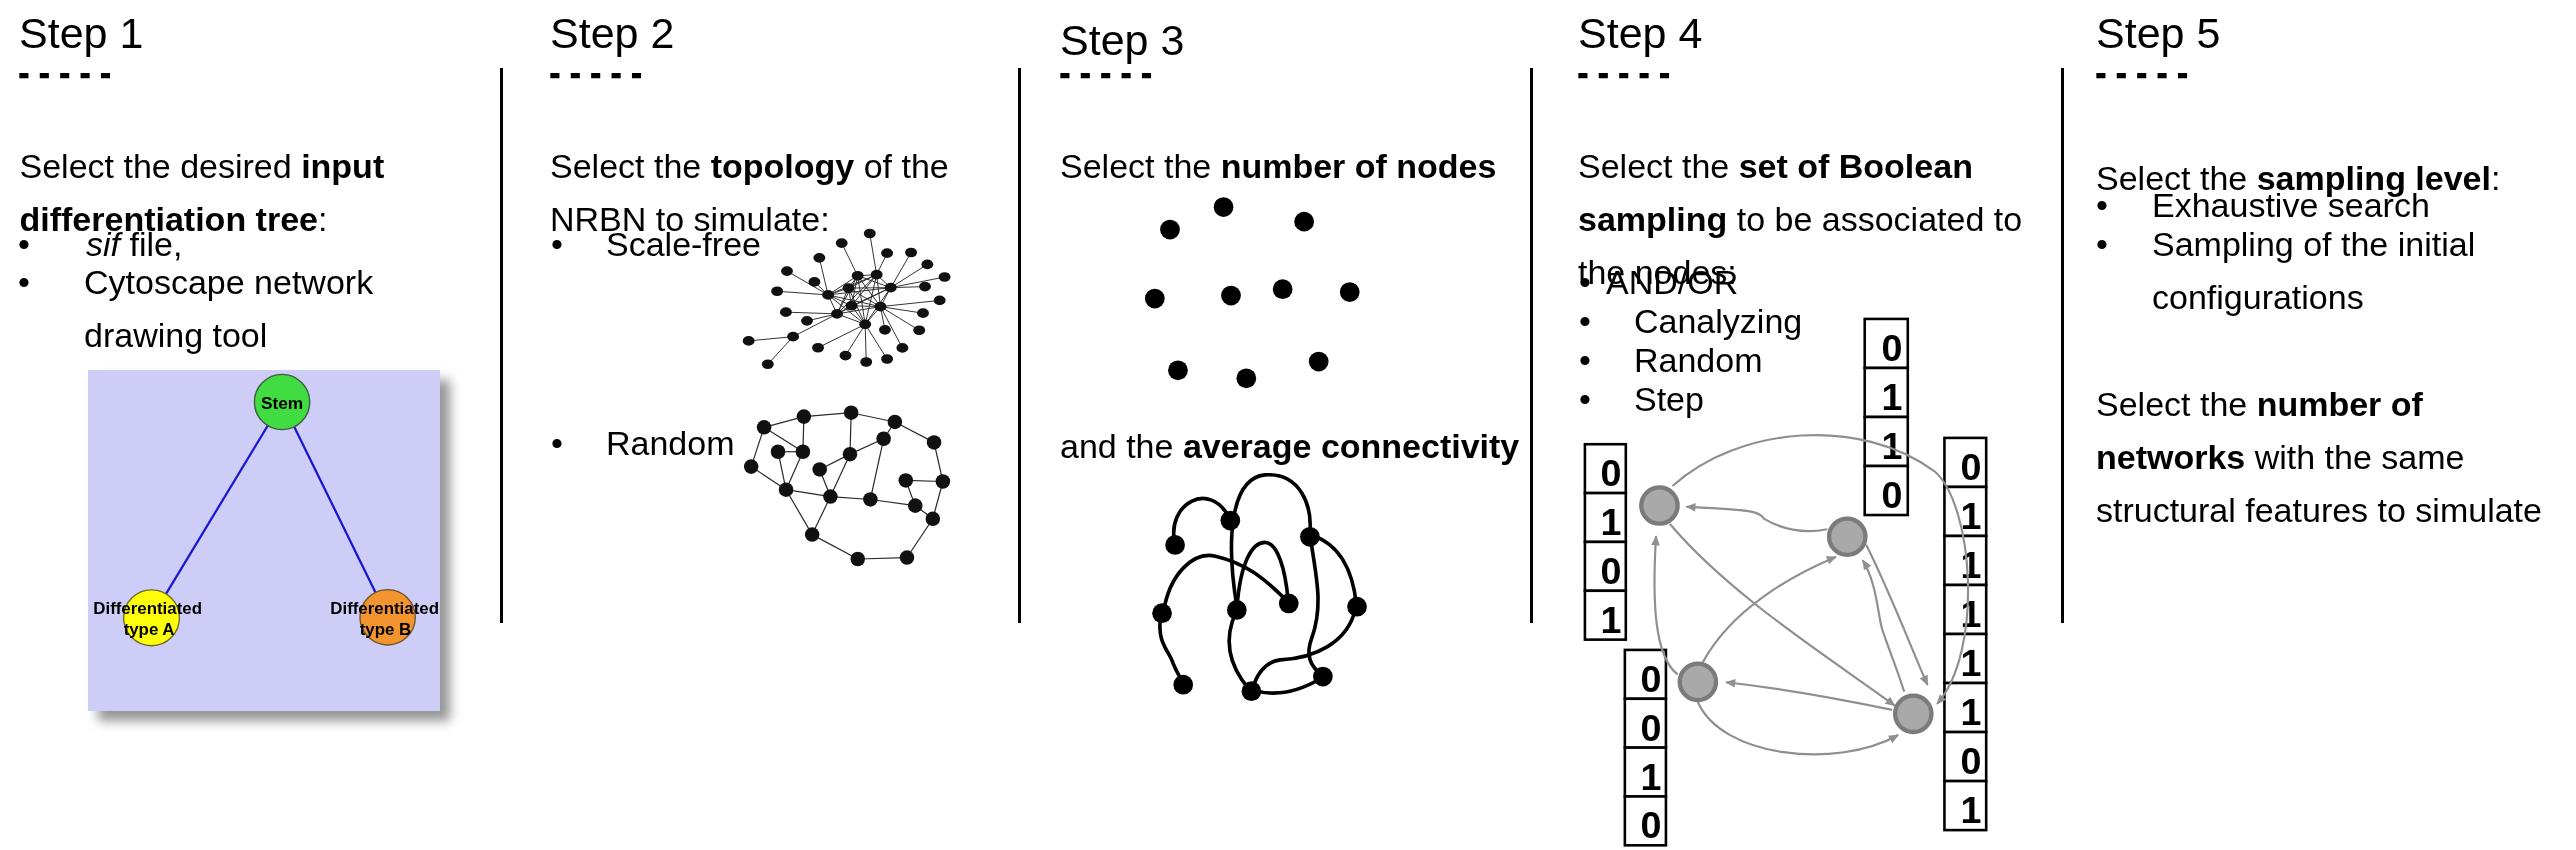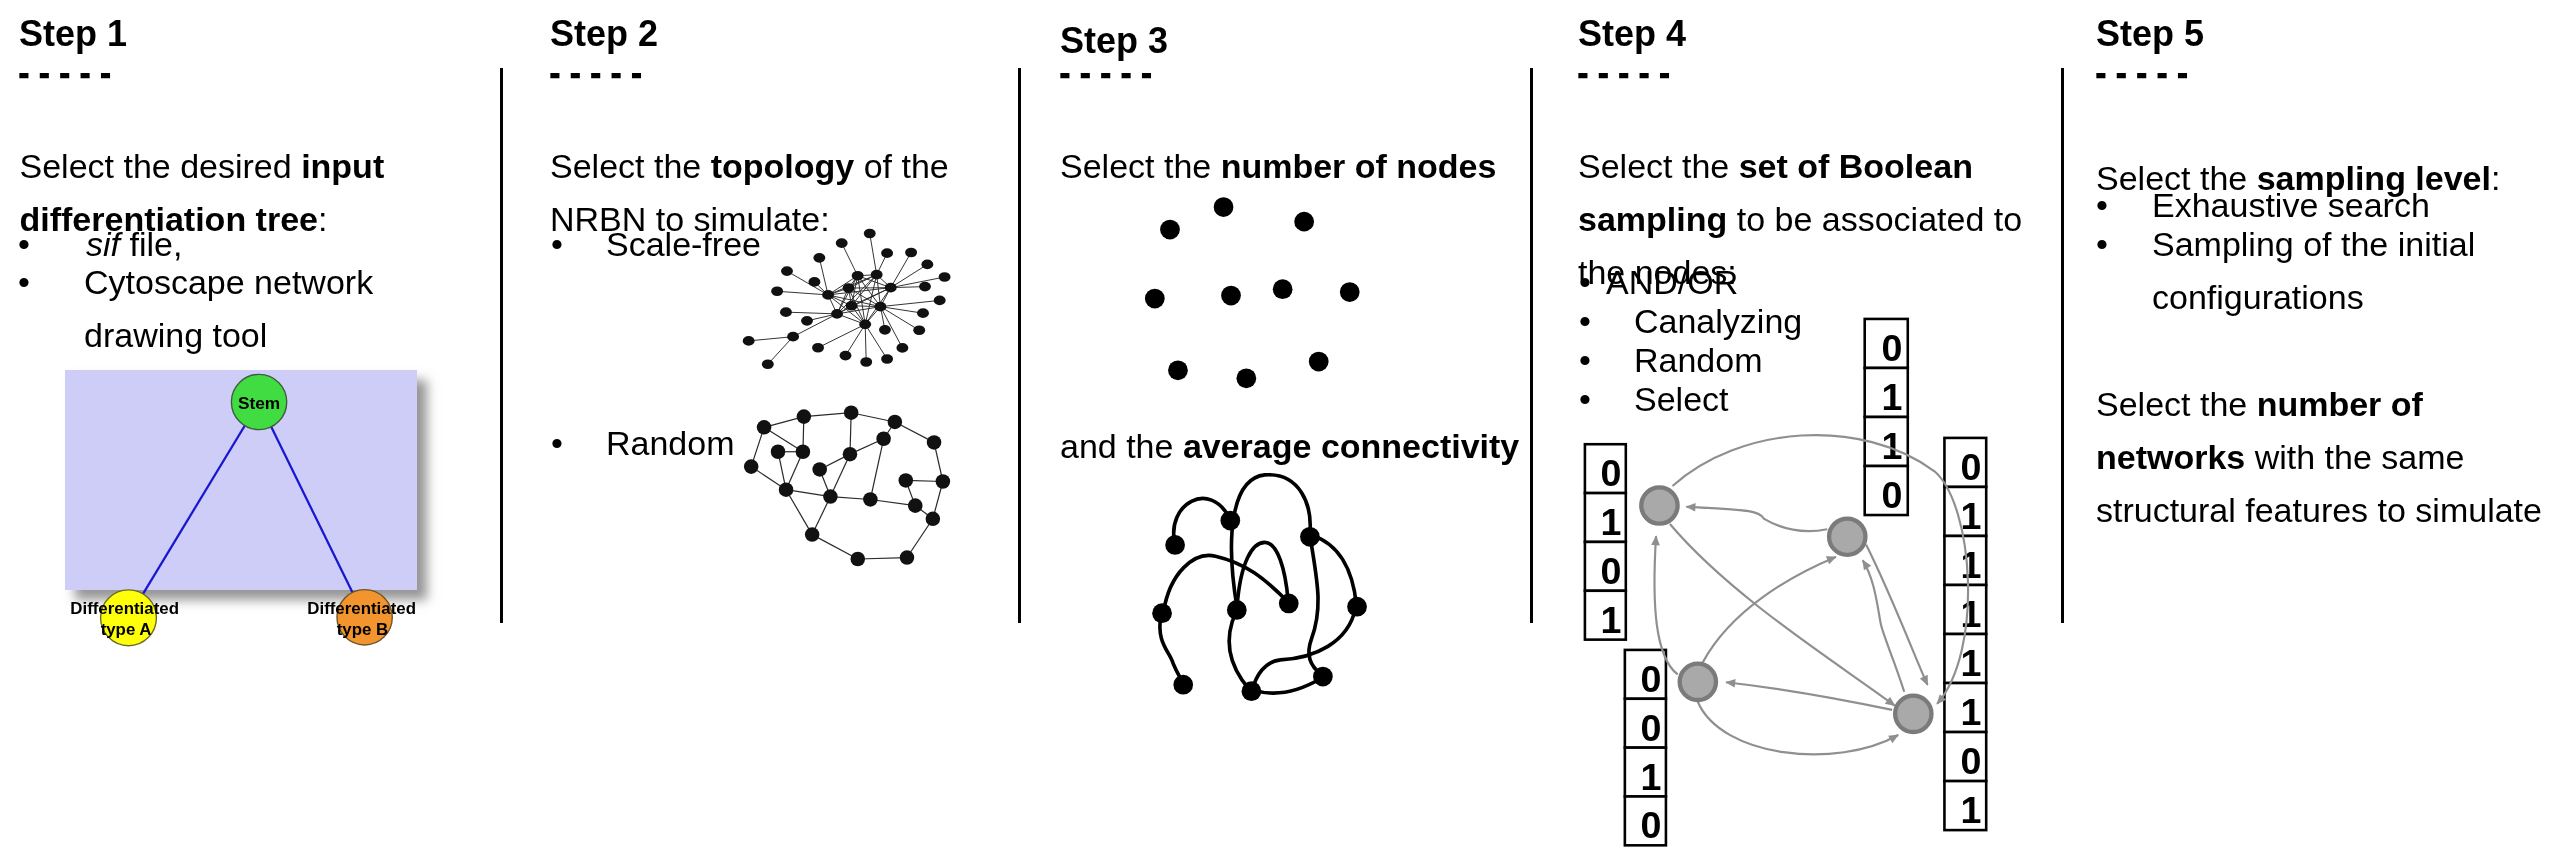--- a/index.html
+++ b/index.html
@@ -1,15 +1,15 @@
 <!DOCTYPE html>
 <html style="font-size:14px"><head><meta charset="utf-8"><style>
 html,body{margin:0;padding:0;background:#fff;}
 body{width:2576px;height:851px;position:relative;font-family:"Liberation Sans",sans-serif;color:#000;}
-.t{position:absolute;font-size:36px;font-weight:bold;line-height:35px;white-space:nowrap;}
+.t{position:absolute;font-size:43px;font-weight:normal;line-height:35px;white-space:nowrap;}
 .b{position:absolute;font-size:34px;line-height:53px;white-space:nowrap;}
 .d{position:absolute;}
 </style></head><body>
 <div class="d" style="left:500px;top:68px;width:2.6px;height:555px;background:#000"></div>
 <div class="d" style="left:1018px;top:68px;width:2.6px;height:555px;background:#000"></div>
 <div class="d" style="left:1530px;top:68px;width:2.6px;height:555px;background:#000"></div>
 <div class="d" style="left:2061px;top:68px;width:2.6px;height:555px;background:#000"></div>
 <div class="t" style="left:19px;top:16.4px">Step 1</div>
 <svg class="d" style="left:19px;top:73px" width="95" height="6" viewBox="0 0 110 7">
     <line x1="0" y1="3" x2="110" y2="3" stroke="#000" stroke-width="6" stroke-dasharray="10.6 13.2"></line>
@@ -28,21 +28,21 @@
   </svg>
 <div class="t" style="left:2096px;top:16.4px">Step 5</div>
 <svg class="d" style="left:2096px;top:73px" width="95" height="6" viewBox="0 0 110 7">
     <line x1="0" y1="3" x2="110" y2="3" stroke="#000" stroke-width="6" stroke-dasharray="10.6 13.2"></line>
   </svg>
 <div class="b" style="left:19.5px;top:140px">Select the desired <b>input</b><br><b>differentiation tree</b>:</div>
 <div class="b" style="left:18px;top:218px">•</div>
 <div class="b" style="left:86px;top:218px"><i>sif</i> file,</div>
 <div class="b" style="left:18px;top:256px">•</div>
 <div class="b" style="left:84px;top:256px">Cytoscape network<br>drawing tool</div>
-<div class="d" style="left:65px;top:370px;width:352px;height:220px;background:#cdcdf8;box-shadow:9.5px 9.5px 10.4px rgba(115,115,115,0.75)">
+<div class="d" style="left:88px;top:370px;width:352px;height:341px;background:#cdcdf8;box-shadow:9.5px 9.5px 10.4px rgba(115,115,115,0.75)">
     <svg width="352" height="281" viewBox="0 0 407 325" style="position:absolute;left:0;top:0">
       <line x1="224.4" y1="37" x2="73.4" y2="286.6" stroke="#1717cf" stroke-width="2.6"></line>
       <line x1="224.4" y1="37" x2="346.5" y2="286" stroke="#1717cf" stroke-width="2.6"></line>
       <circle cx="224.4" cy="37" r="32" fill="#41dc41" stroke="#3f5c3f" stroke-width="1.6"></circle>
       <circle cx="73.4" cy="286.6" r="32.3" fill="#ffff0a" stroke="#6b6b24" stroke-width="1.6"></circle>
       <circle cx="346.5" cy="286" r="32" fill="#f2952f" stroke="#6e5427" stroke-width="1.6"></circle>
       <text x="224.4" y="44.9" font-size="20" font-family="Liberation Sans" font-weight="bold" fill="#000" text-anchor="middle">Stem</text>
       <text x="68.9" y="282.4" font-size="19.5" font-family="Liberation Sans" font-weight="bold" fill="#000" text-anchor="middle">Differentiated</text>
       <text x="70.6" y="307" font-size="19.5" font-family="Liberation Sans" font-weight="bold" fill="#000" text-anchor="middle">type A</text>
       <text x="343" y="282.4" font-size="19.5" font-family="Liberation Sans" font-weight="bold" fill="#000" text-anchor="middle">Differentiated</text>
@@ -242,21 +242,21 @@
     <circle cx="1529.3" cy="781.3" r="11.4" fill="#000"></circle>
   </svg>
 <div class="b" style="left:1578px;top:140px">Select the <b>set of Boolean</b><br><b>sampling</b> to be associated to<br>the nodes:</div>
 <div class="b" style="left:1579px;top:256px">•</div>
 <div class="b" style="left:1606px;top:256px">AND/OR</div>
 <div class="b" style="left:1579px;top:295px">•</div>
 <div class="b" style="left:1634px;top:295px">Canalyzing</div>
 <div class="b" style="left:1579px;top:334px">•</div>
 <div class="b" style="left:1634px;top:334px">Random</div>
 <div class="b" style="left:1579px;top:373px">•</div>
-<div class="b" style="left:1634px;top:373px">Select</div>
+<div class="b" style="left:1634px;top:373px">Step</div>
 <svg style="position:absolute;left:1571px;top:307px" width="433" height="543" viewBox="1815 355 500 628">
     <defs>
       <marker id="ah" markerUnits="userSpaceOnUse" markerWidth="14" markerHeight="12" refX="11" refY="6" orient="auto">
         <path d="M0.5,1 L12,6 L0.5,11 z" fill="#8f8f8f"></path>
       </marker>
     </defs>
     <rect x="1830.7" y="513.7" width="47.3" height="226.0" fill="#fff" stroke="none"></rect>
     <rect x="1830.7" y="513.7" width="47.3" height="56.5" fill="#fff" stroke="#000" stroke-width="3"></rect>
     <text x="1860.9" y="562.2" font-family="Liberation Sans" font-size="43.5" font-weight="bold" fill="#000" text-anchor="middle">0</text>
     <rect x="1830.7" y="570.2" width="47.3" height="56.5" fill="#fff" stroke="#000" stroke-width="3"></rect>

